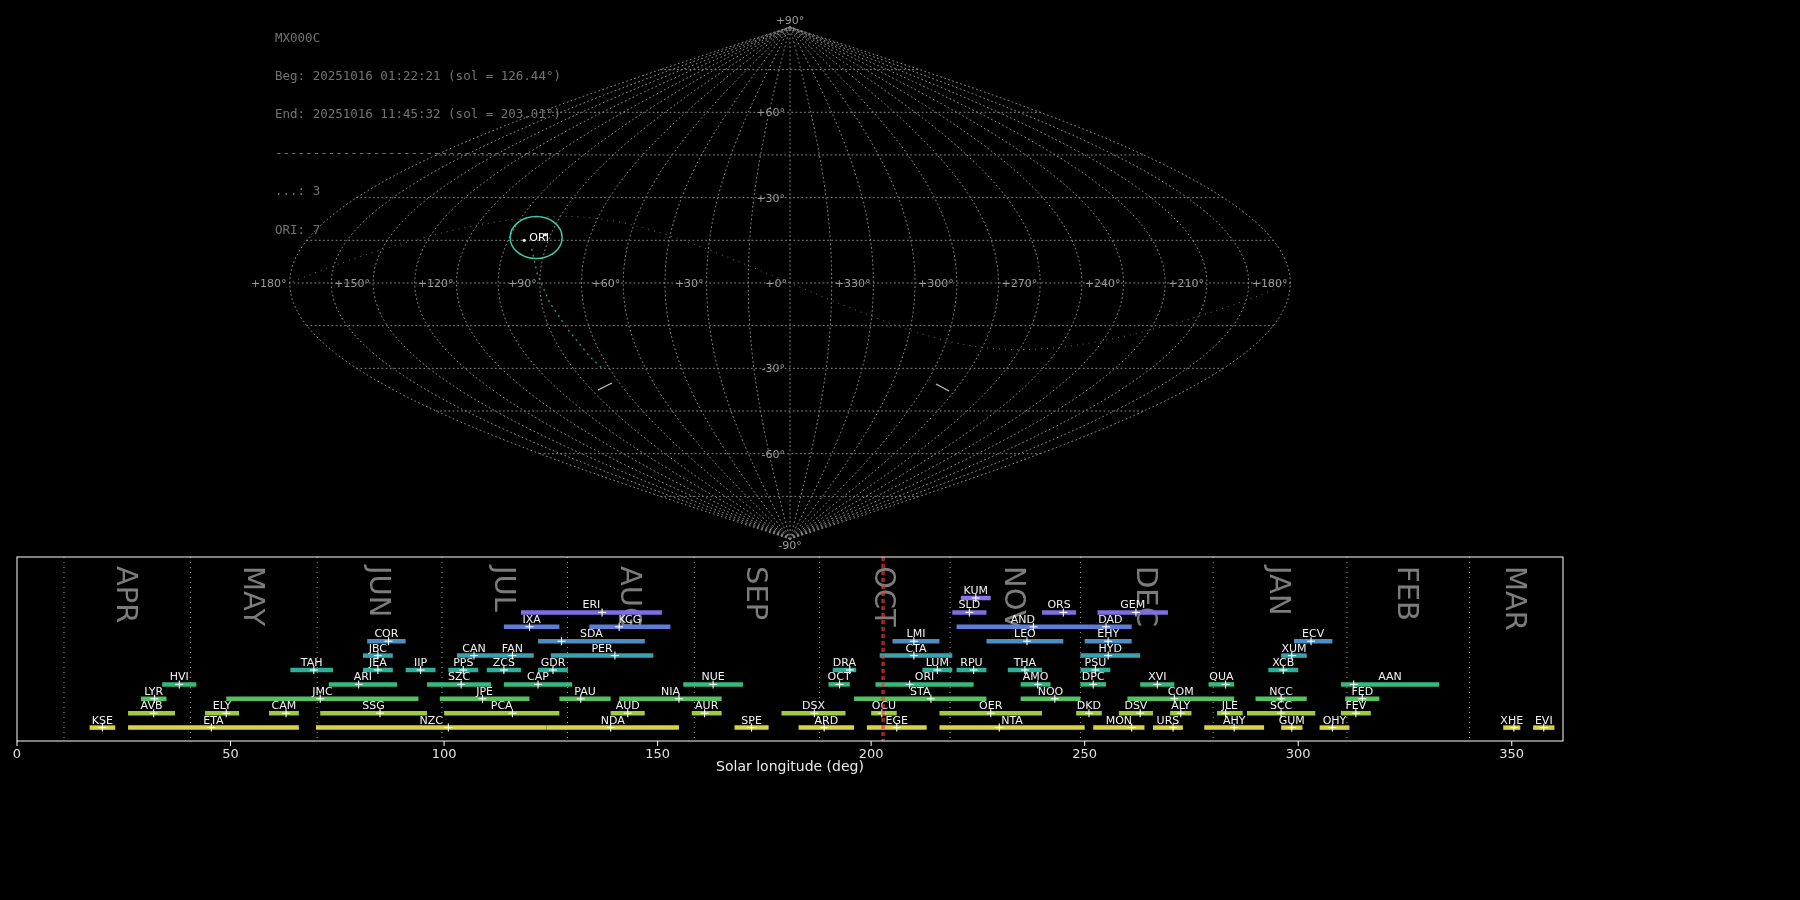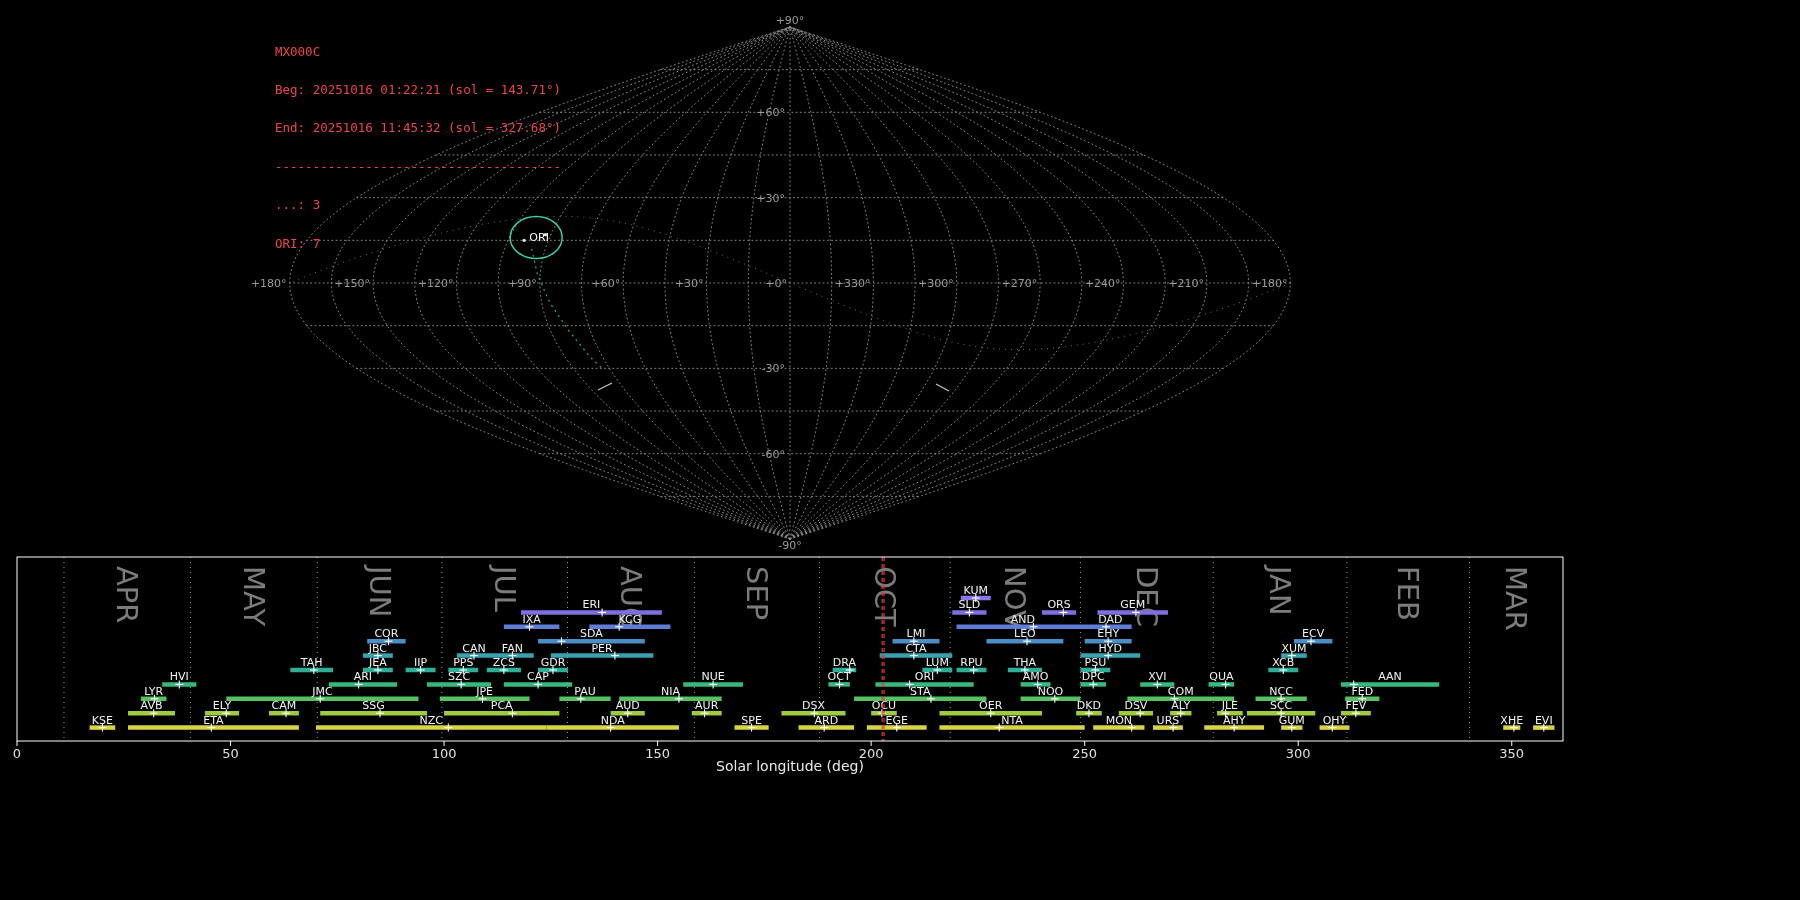--- a/index.html
+++ b/index.html
@@ -1,18 +1,18 @@
 <!DOCTYPE html>
 <html><head>
 <meta charset="utf-8">
 <style>
   html,body{margin:0;padding:0;background:#000;}
   body{width:1800px;height:900px;position:relative;overflow:hidden;}
   .info{
-    position:absolute;left:275px;top:20px;color:#ef4444;
+    position:absolute;left:275px;top:6px;color:#737373;
     font:12.5px/12.8px "DejaVu Sans Mono", monospace;
     white-space:pre;
   }
   svg{position:absolute;left:0;top:0;}
   text{user-select:none;}
 </style>
 </head>
 <body>
 
 <div class="screen">
@@ -655,19 +655,19 @@
           <text x="1298.2154696132595" y="758" text-anchor="middle" fill="#e0e0e0" font-size="13px">300</text>
           <line x1="1511.7513812154696" y1="741" x2="1511.7513812154696" y2="746" stroke="#ffffff" stroke-width="1"></line>
           <text x="1511.7513812154696" y="758" text-anchor="middle" fill="#e0e0e0" font-size="13px">350</text>
           <text x="790" y="771" text-anchor="middle" fill="#eaeaea" font-size="14px">Solar longitude (deg)</text>
         </g>
       </g>
     </svg>
 
   <div class="info">
     <div>MX000C</div>
-    <div>Beg: 20251016 01:22:21 (sol = 143.71°)</div>
-    <div>End: 20251016 11:45:32 (sol = 327.68°)</div>
+    <div>Beg: 20251016 01:22:21 (sol = 126.44°)</div>
+    <div>End: 20251016 11:45:32 (sol = 203.01°)</div>
     <div>--------------------------------------</div>
     <div>...: 3</div>
     <div>ORI: 7</div>
   </div>
 </div>
 
 </body></html>

